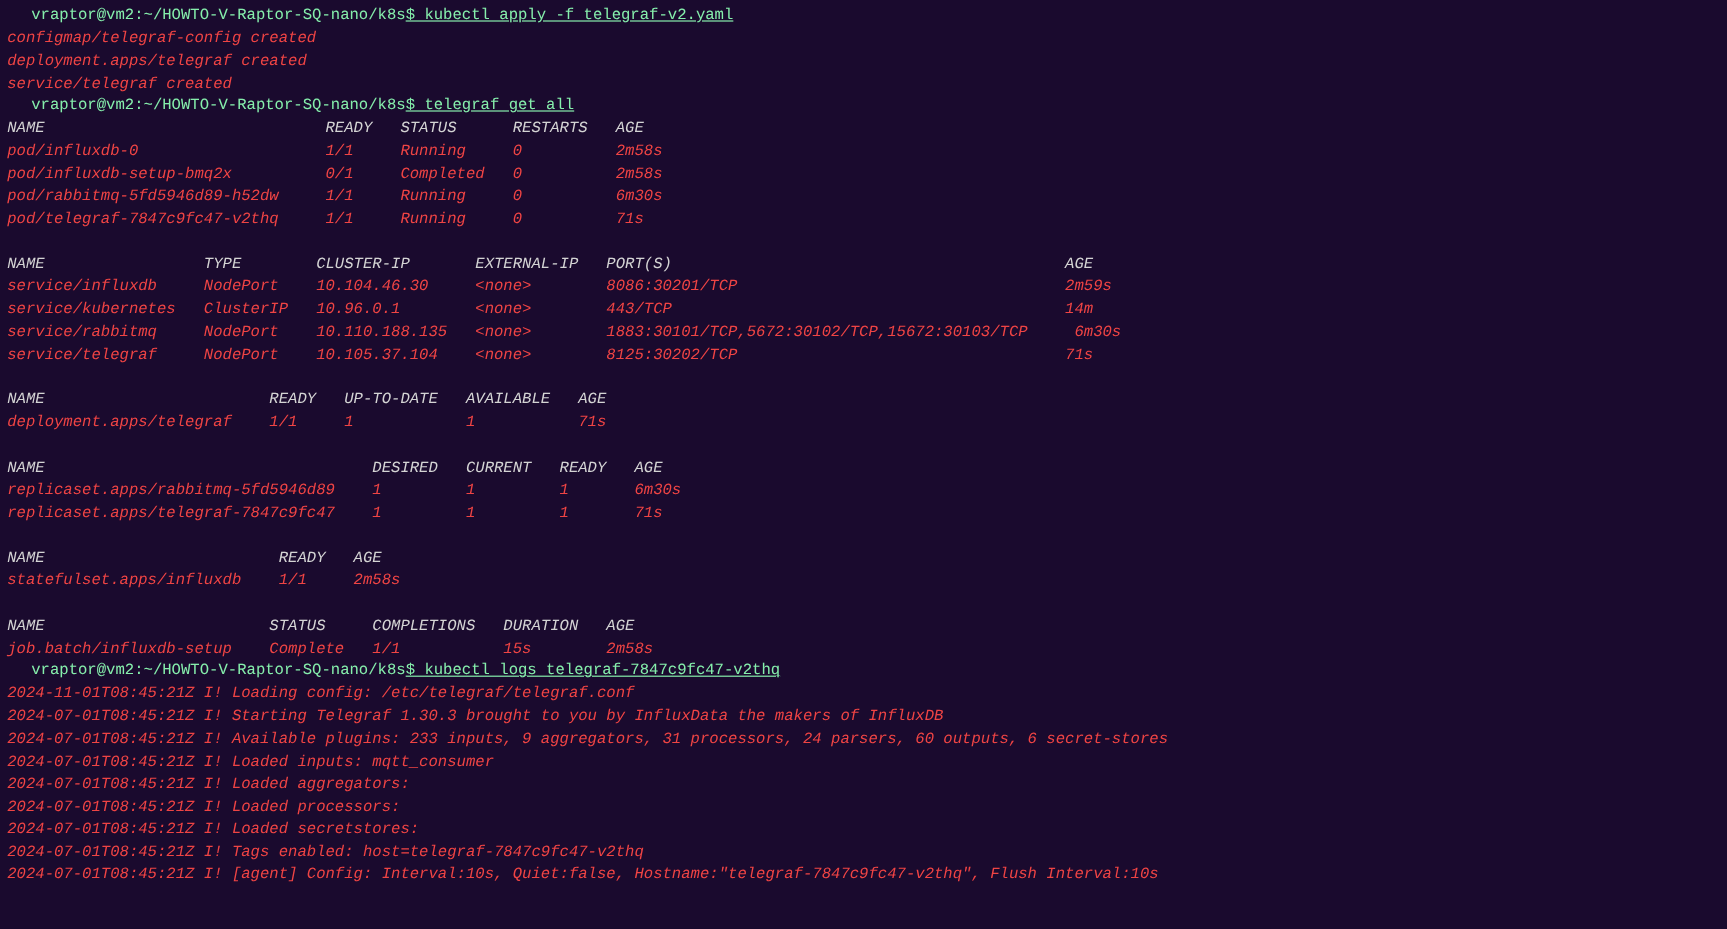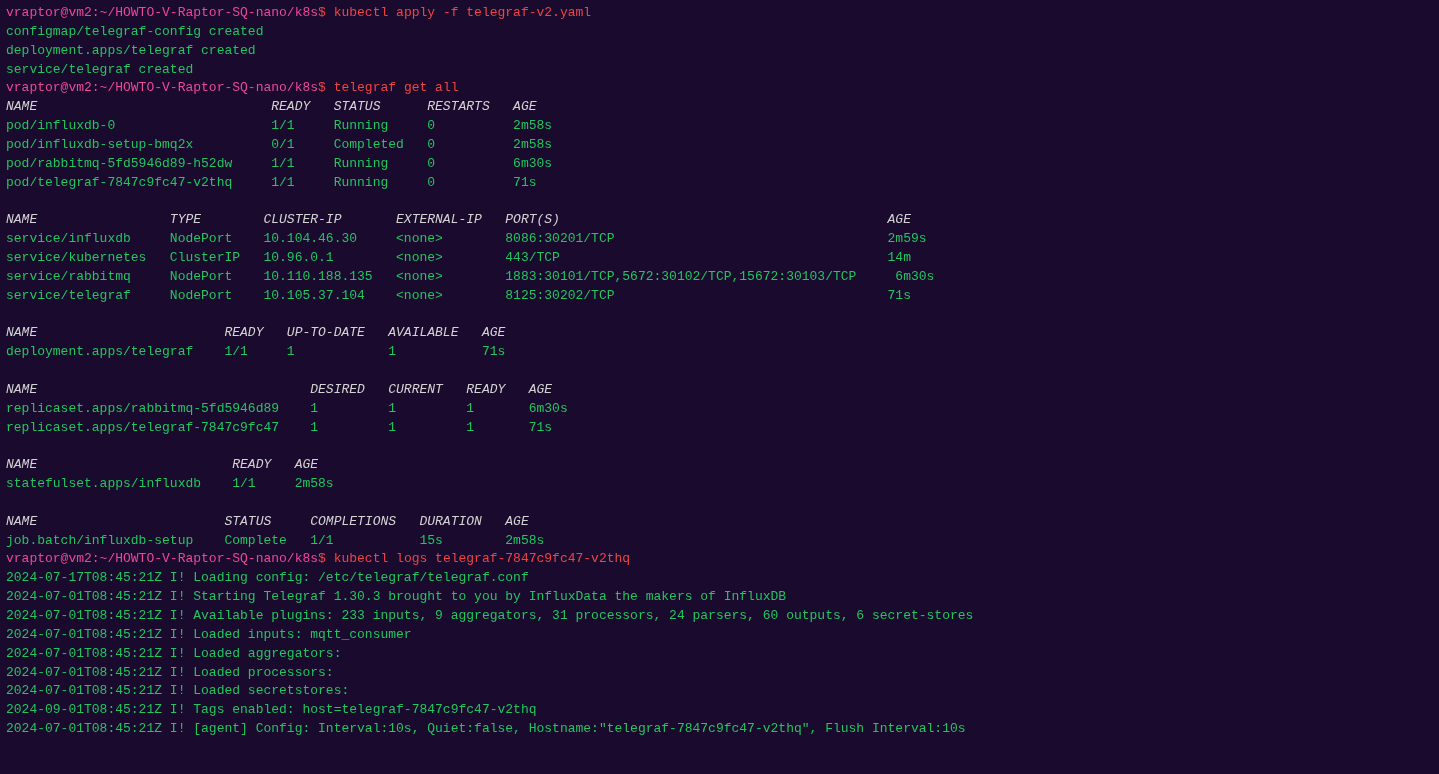--- a/index.html
+++ b/index.html
@@ -21,27 +21,30 @@
       padding: 4px 6px;
       width: 100%;
       min-height: 774px;
     }
     .line {
       white-space: pre;
       line-height: 1.45;
       display: block;
     }
     .prompt {
-      color: #ec4899;
+      color: #86efac;
+      margin-left: 20px;
     }
     .command {
-      color: #ef4444;
+      color: #86efac;
+      text-decoration: underline;
     }
     .white {
-      color: #22c55e;
+      color: #ef4444;
+      font-style: italic;
     }
     .header {
       color: #d4d4d4;
       font-style: italic;
     }
     .empty-line {
       display: block;
       height: 1.45em;
     }
   </style>
@@ -72,22 +75,22 @@
     <span class="line header">NAME                                   DESIRED   CURRENT   READY   AGE</span>
     <span class="line white">replicaset.apps/rabbitmq-5fd5946d89    1         1         1       6m30s</span>
     <span class="line white">replicaset.apps/telegraf-7847c9fc47    1         1         1       71s</span>
     <span class="empty-line"></span>
     <span class="line header">NAME                         READY   AGE</span>
     <span class="line white">statefulset.apps/influxdb    1/1     2m58s</span>
     <span class="empty-line"></span>
     <span class="line header">NAME                        STATUS     COMPLETIONS   DURATION   AGE</span>
     <span class="line white">job.batch/influxdb-setup    Complete   1/1           15s        2m58s</span>
     <span class="line"><span class="prompt">vraptor@vm2:~/HOWTO-V-Raptor-SQ-nano/k8s</span><span class="command">$ kubectl logs telegraf-7847c9fc47-v2thq</span></span>
-    <span class="line white">2024-07-17T08:45:21Z I! Loading config: /etc/telegraf/telegraf.conf</span>
+    <span class="line white">2024-11-01T08:45:21Z I! Loading config: /etc/telegraf/telegraf.conf</span>
     <span class="line white">2024-07-01T08:45:21Z I! Starting Telegraf 1.30.3 brought to you by InfluxData the makers of InfluxDB</span>
     <span class="line white">2024-07-01T08:45:21Z I! Available plugins: 233 inputs, 9 aggregators, 31 processors, 24 parsers, 60 outputs, 6 secret-stores</span>
     <span class="line white">2024-07-01T08:45:21Z I! Loaded inputs: mqtt_consumer</span>
     <span class="line white">2024-07-01T08:45:21Z I! Loaded aggregators:</span>
     <span class="line white">2024-07-01T08:45:21Z I! Loaded processors:</span>
     <span class="line white">2024-07-01T08:45:21Z I! Loaded secretstores:</span>
-    <span class="line white">2024-09-01T08:45:21Z I! Tags enabled: host=telegraf-7847c9fc47-v2thq</span>
+    <span class="line white">2024-07-01T08:45:21Z I! Tags enabled: host=telegraf-7847c9fc47-v2thq</span>
     <span class="line white">2024-07-01T08:45:21Z I! [agent] Config: Interval:10s, Quiet:false, Hostname:"telegraf-7847c9fc47-v2thq", Flush Interval:10s</span>
   </div>
 
 </body></html>

